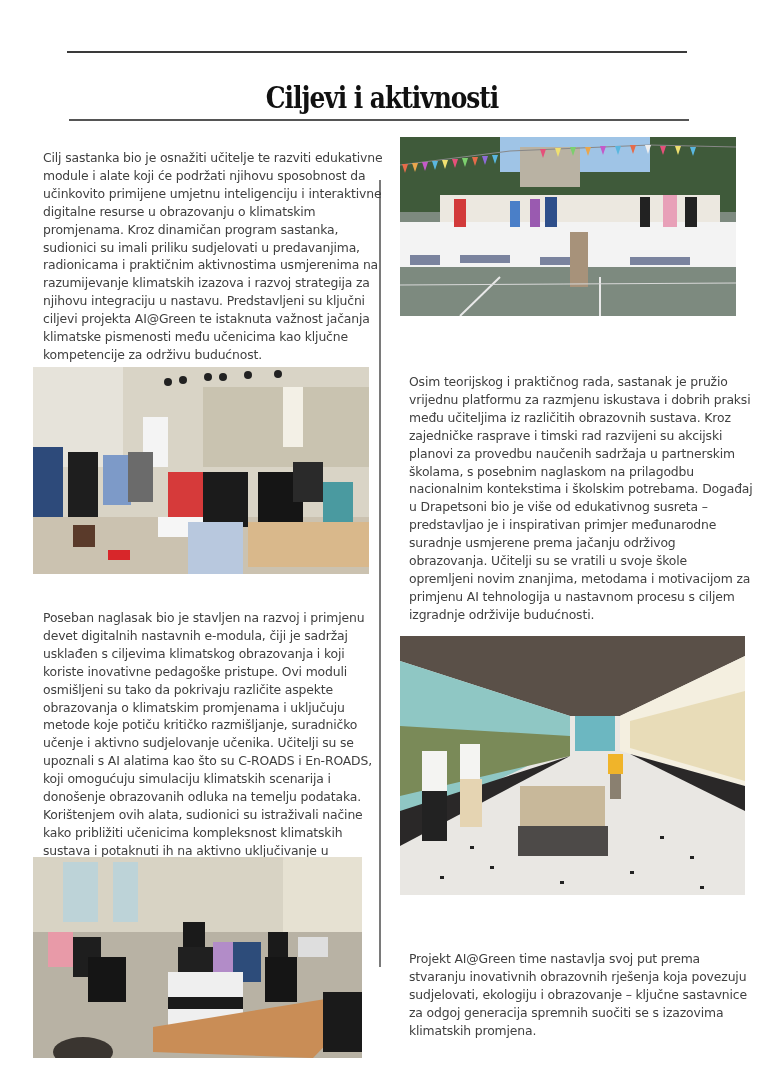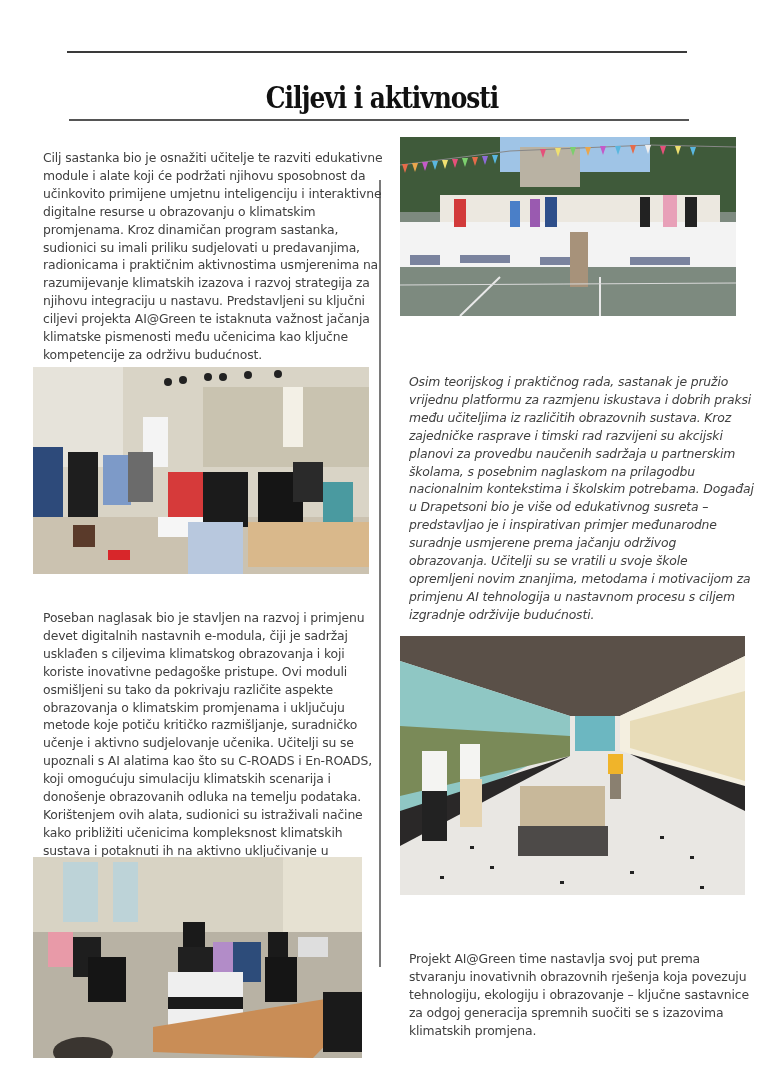--- a/index.html
+++ b/index.html
@@ -5,42 +5,42 @@
     html, body { margin: 0; padding: 0; background: #ffffff; }
     body { width: 764px; height: 1080px; position: relative; overflow: hidden; font-family: "DejaVu Sans", sans-serif; color: #3a3a3a; }
     .hr { position: absolute; height: 2px; background: #3a3a3a; }
     .hr-top { left: 67px; top: 51px; width: 620px; }
     .hr-bottom { left: 69px; top: 119px; width: 620px; background: #555; }
     .title { position: absolute; left: 0; width: 764px; top: 62px; text-align: center; font-family: "DejaVu Serif", serif; font-weight: bold; font-size: 29px; letter-spacing: -1.2px; color: #111; transform: scaleX(0.86); transform-origin: center; }
     .vdivider { position: absolute; left: 379px; top: 180px; width: 2px; height: 787px; background: #7a7a7a; }
     .para { position: absolute; font-size: 12.4px; line-height: 17.9px; color: #404040; margin: 9px; letter-spacing: -0.15px; }
     .p1 { left: 34px; top: 140px; width: 345px; }
     .p2 { left: 34px; top: 600px; width: 345px; }
-    .p3 { left: 400px; top: 364px; width: 345px; font-style: italic; }
+    .p3 { left: 400px; top: 364px; width: 345px; }
     .p4 { left: 400px; top: 941px; width: 345px; }
     .photo { position: absolute; overflow: hidden; }
     .photo svg { display: block; width: 100%; height: 100%; }
     .ph1 { left: 400px; top: 137px; width: 336px; height: 179px; }
     .ph2 { left: 33px; top: 367px; width: 336px; height: 207px; }
     .ph3 { left: 400px; top: 636px; width: 345px; height: 259px; }
     .ph4 { left: 33px; top: 857px; width: 329px; height: 201px; }
   </style>
 </head>
 <body>
 
 <div class="hr hr-top"></div>
 <h1 class="title">Ciljevi i aktivnosti</h1>
 <div class="hr hr-bottom"></div>
 
 <div class="vdivider"></div>
 
 <p class="para p1">Cilj sastanka bio je osnažiti učitelje te razviti edukativne module i alate koji će podržati njihovu sposobnost da učinkovito primijene umjetnu inteligenciju i interaktivne digitalne resurse u obrazovanju o klimatskim promjenama. Kroz dinamičan program sastanka, sudionici su imali priliku sudjelovati u predavanjima, radionicama i praktičnim aktivnostima usmjerenima na razumijevanje klimatskih izazova i razvoj strategija za njihovu integraciju u nastavu. Predstavljeni su ključni ciljevi projekta AI@Green te istaknuta važnost jačanja klimatske pismenosti među učenicima kao ključne kompetencije za održivu budućnost.</p>
 <p class="para p2">Poseban naglasak bio je stavljen na razvoj i primjenu devet digitalnih nastavnih e-modula, čiji je sadržaj usklađen s ciljevima klimatskog obrazovanja i koji koriste inovativne pedagoške pristupe. Ovi moduli osmišljeni su tako da pokrivaju različite aspekte obrazovanja o klimatskim promjenama i uključuju metode koje potiču kritičko razmišljanje, suradničko učenje i aktivno sudjelovanje učenika.  Učitelji su se upoznali s AI alatima kao što su C-ROADS i En-ROADS, koji omogućuju simulaciju klimatskih scenarija i donošenje obrazovanih odluka na temelju podataka. Korištenjem ovih alata, sudionici su istraživali načine kako približiti učenicima kompleksnost klimatskih sustava i potaknuti ih na aktivno uključivanje u rješavanje problema povezanih s okolišem.</p>
 <p class="para p3">Osim teorijskog i praktičnog rada, sastanak je pružio vrijednu platformu za razmjenu iskustava i dobrih praksi među učiteljima iz različitih obrazovnih sustava. Kroz zajedničke rasprave i timski rad razvijeni su akcijski planovi za provedbu naučenih sadržaja u partnerskim školama, s posebnim naglaskom na prilagodbu nacionalnim kontekstima i školskim potrebama. Događaj u Drapetsoni bio je više od edukativnog susreta – predstavljao je i inspirativan primjer međunarodne suradnje usmjerene prema jačanju održivog obrazovanja. Učitelji su se vratili u svoje škole opremljeni novim znanjima, metodama i motivacijom za primjenu AI tehnologija u nastavnom procesu s ciljem izgradnje održivije budućnosti.</p>
-<p class="para p4">Projekt AI@Green time nastavlja svoj put prema stvaranju inovativnih obrazovnih rješenja koja povezuju tehnologiju, ekologiju i obrazovanje – ključne sastavnice za odgoj generacija spremnih suočiti se s izazovima klimatskih promjena.</p>
+<p class="para p4">Projekt AI@Green time nastavlja svoj put prema stvaranju inovativnih obrazovnih rješenja koja povezuju sudjelovati, ekologiju i obrazovanje – ključne sastavnice za odgoj generacija spremnih suočiti se s izazovima klimatskih promjena.</p>
 
 <div class="photo ph1" title="Group photo of students and teachers on a sports court with colorful bunting">
   <svg viewBox="0 0 336 179" preserveAspectRatio="none">
     <rect width="336" height="179" fill="#7d8a7f"></rect>
     <rect width="336" height="75" fill="#3f5a3a"></rect>
     <rect x="100" y="0" width="150" height="35" fill="#9fc4e6"></rect>
     <rect x="120" y="10" width="60" height="40" fill="#b9b2a3"></rect>
     <path d="M0,28 L110,14 L250,8 L336,10" stroke="#888" stroke-width="1" fill="none"></path>
     <g>
       <polygon points="2,27 8,27 5,36" fill="#e56b4a"></polygon>

